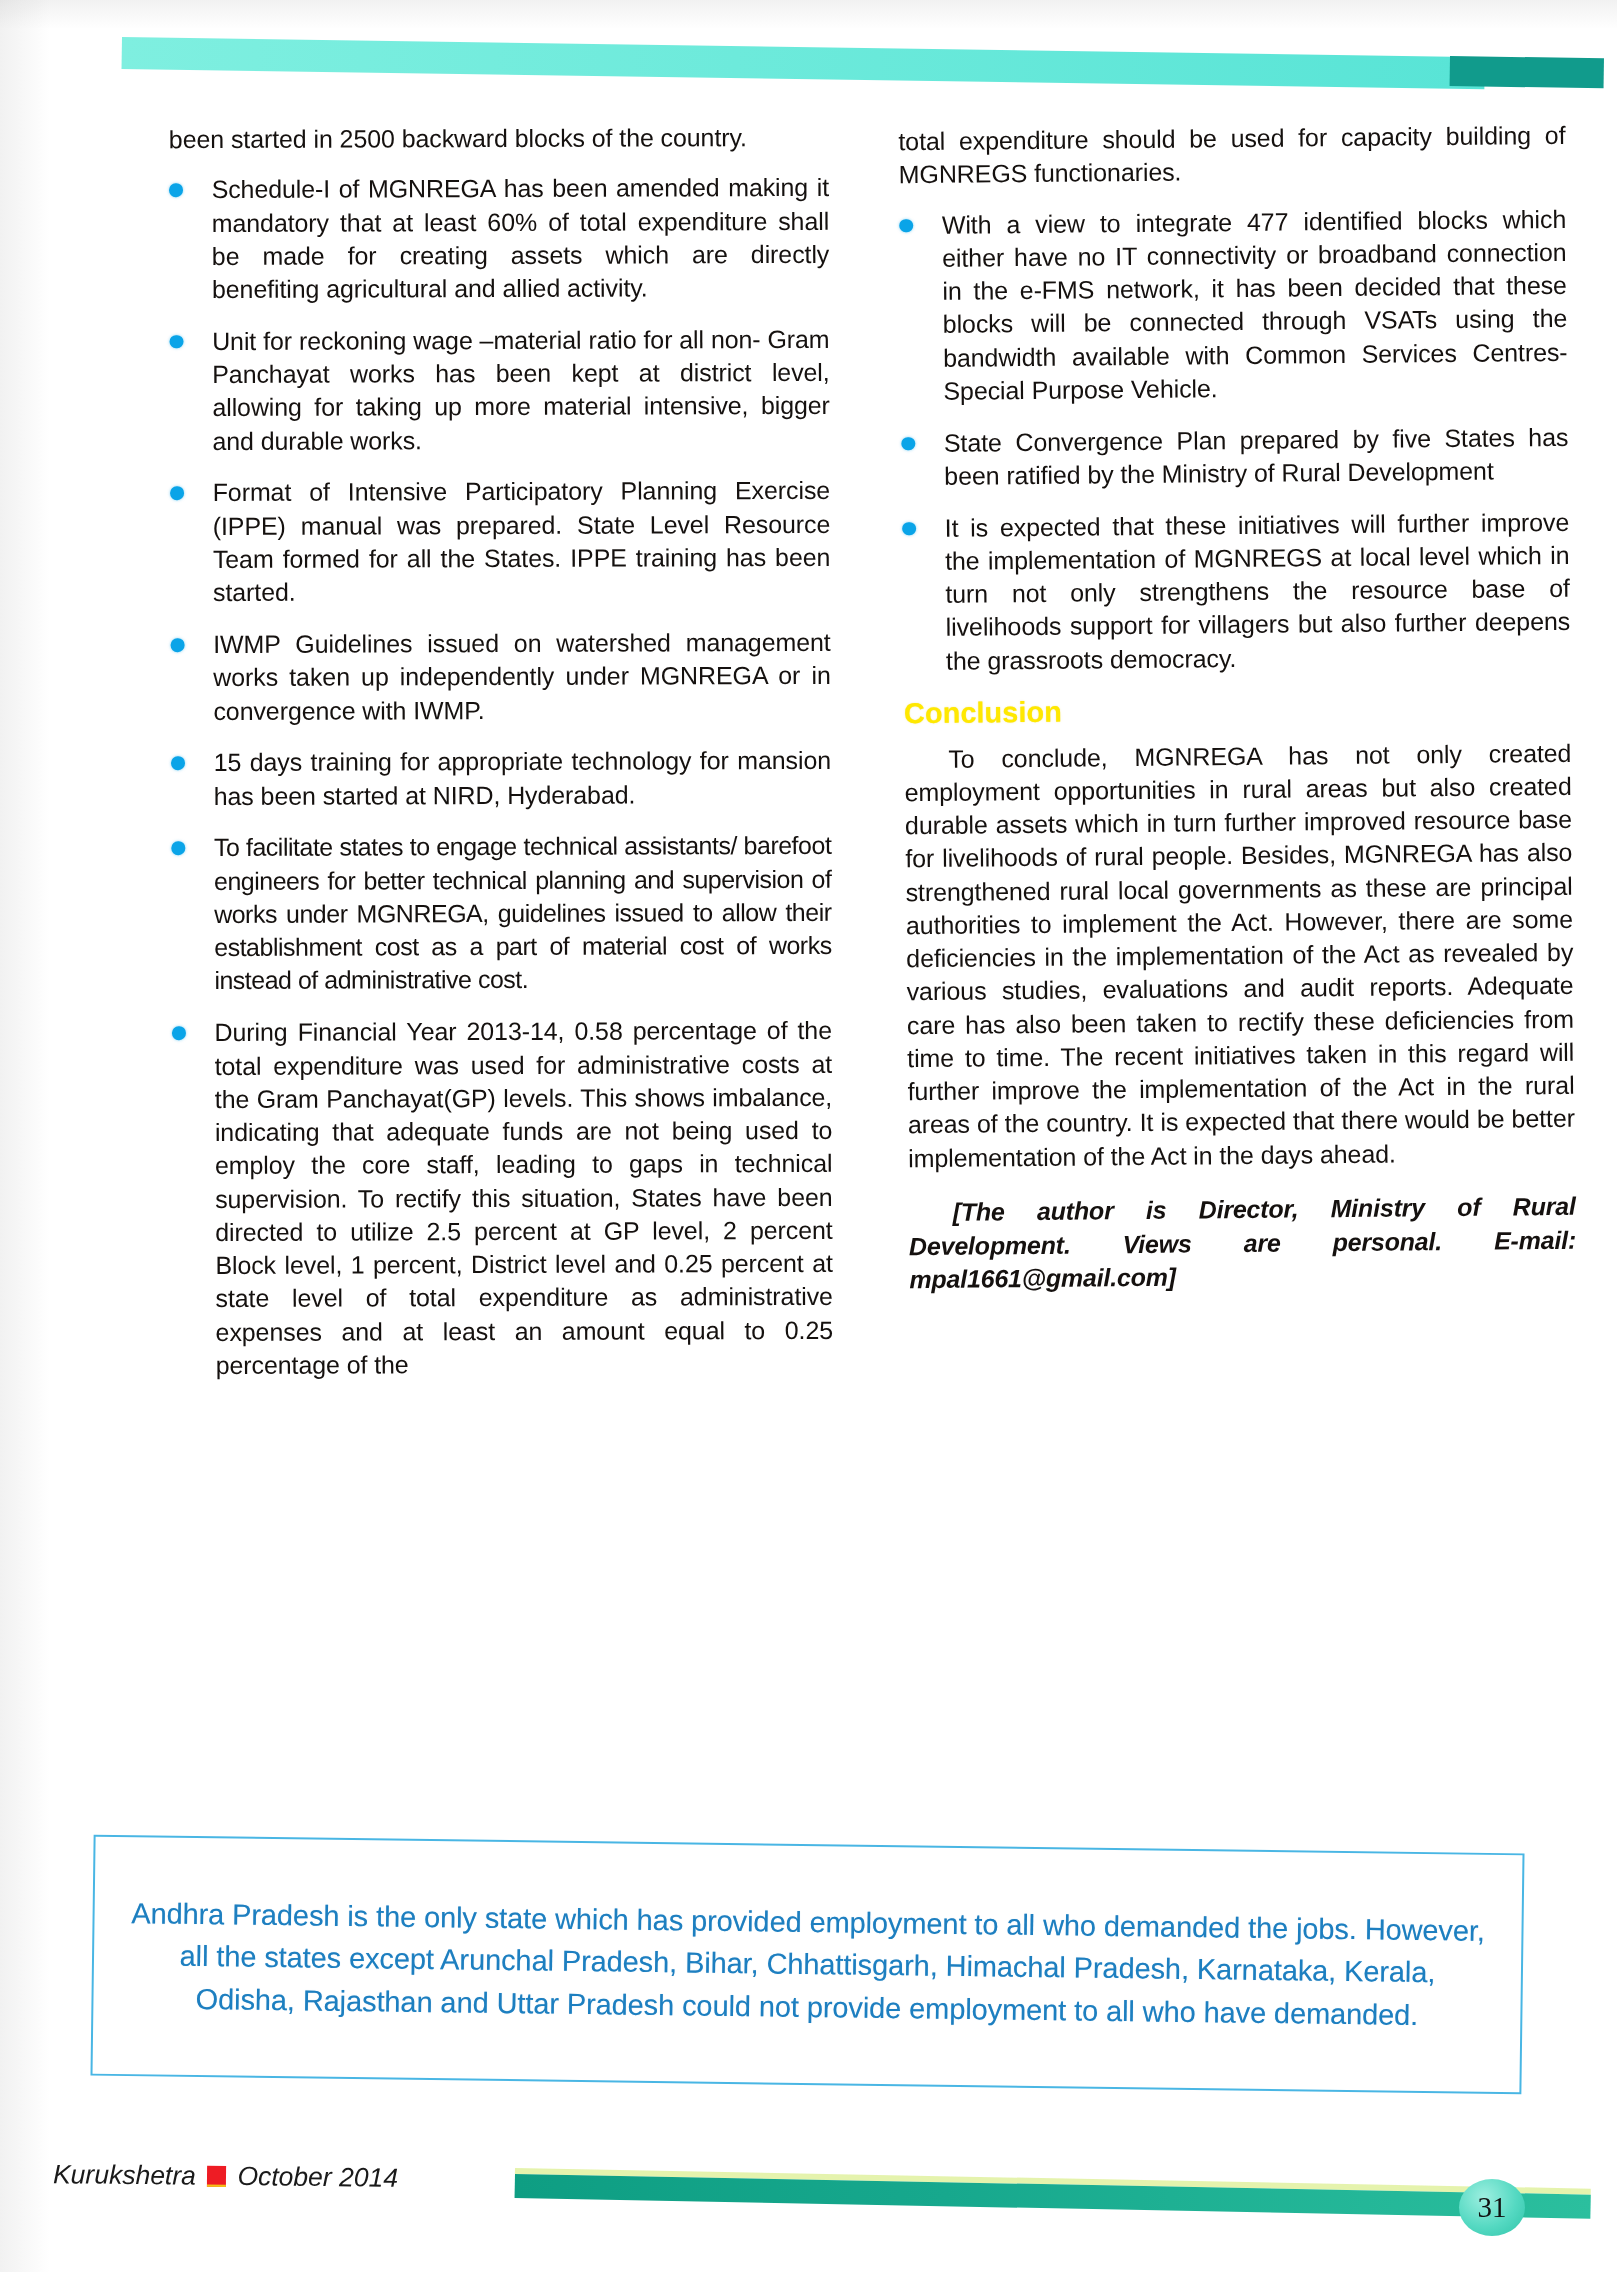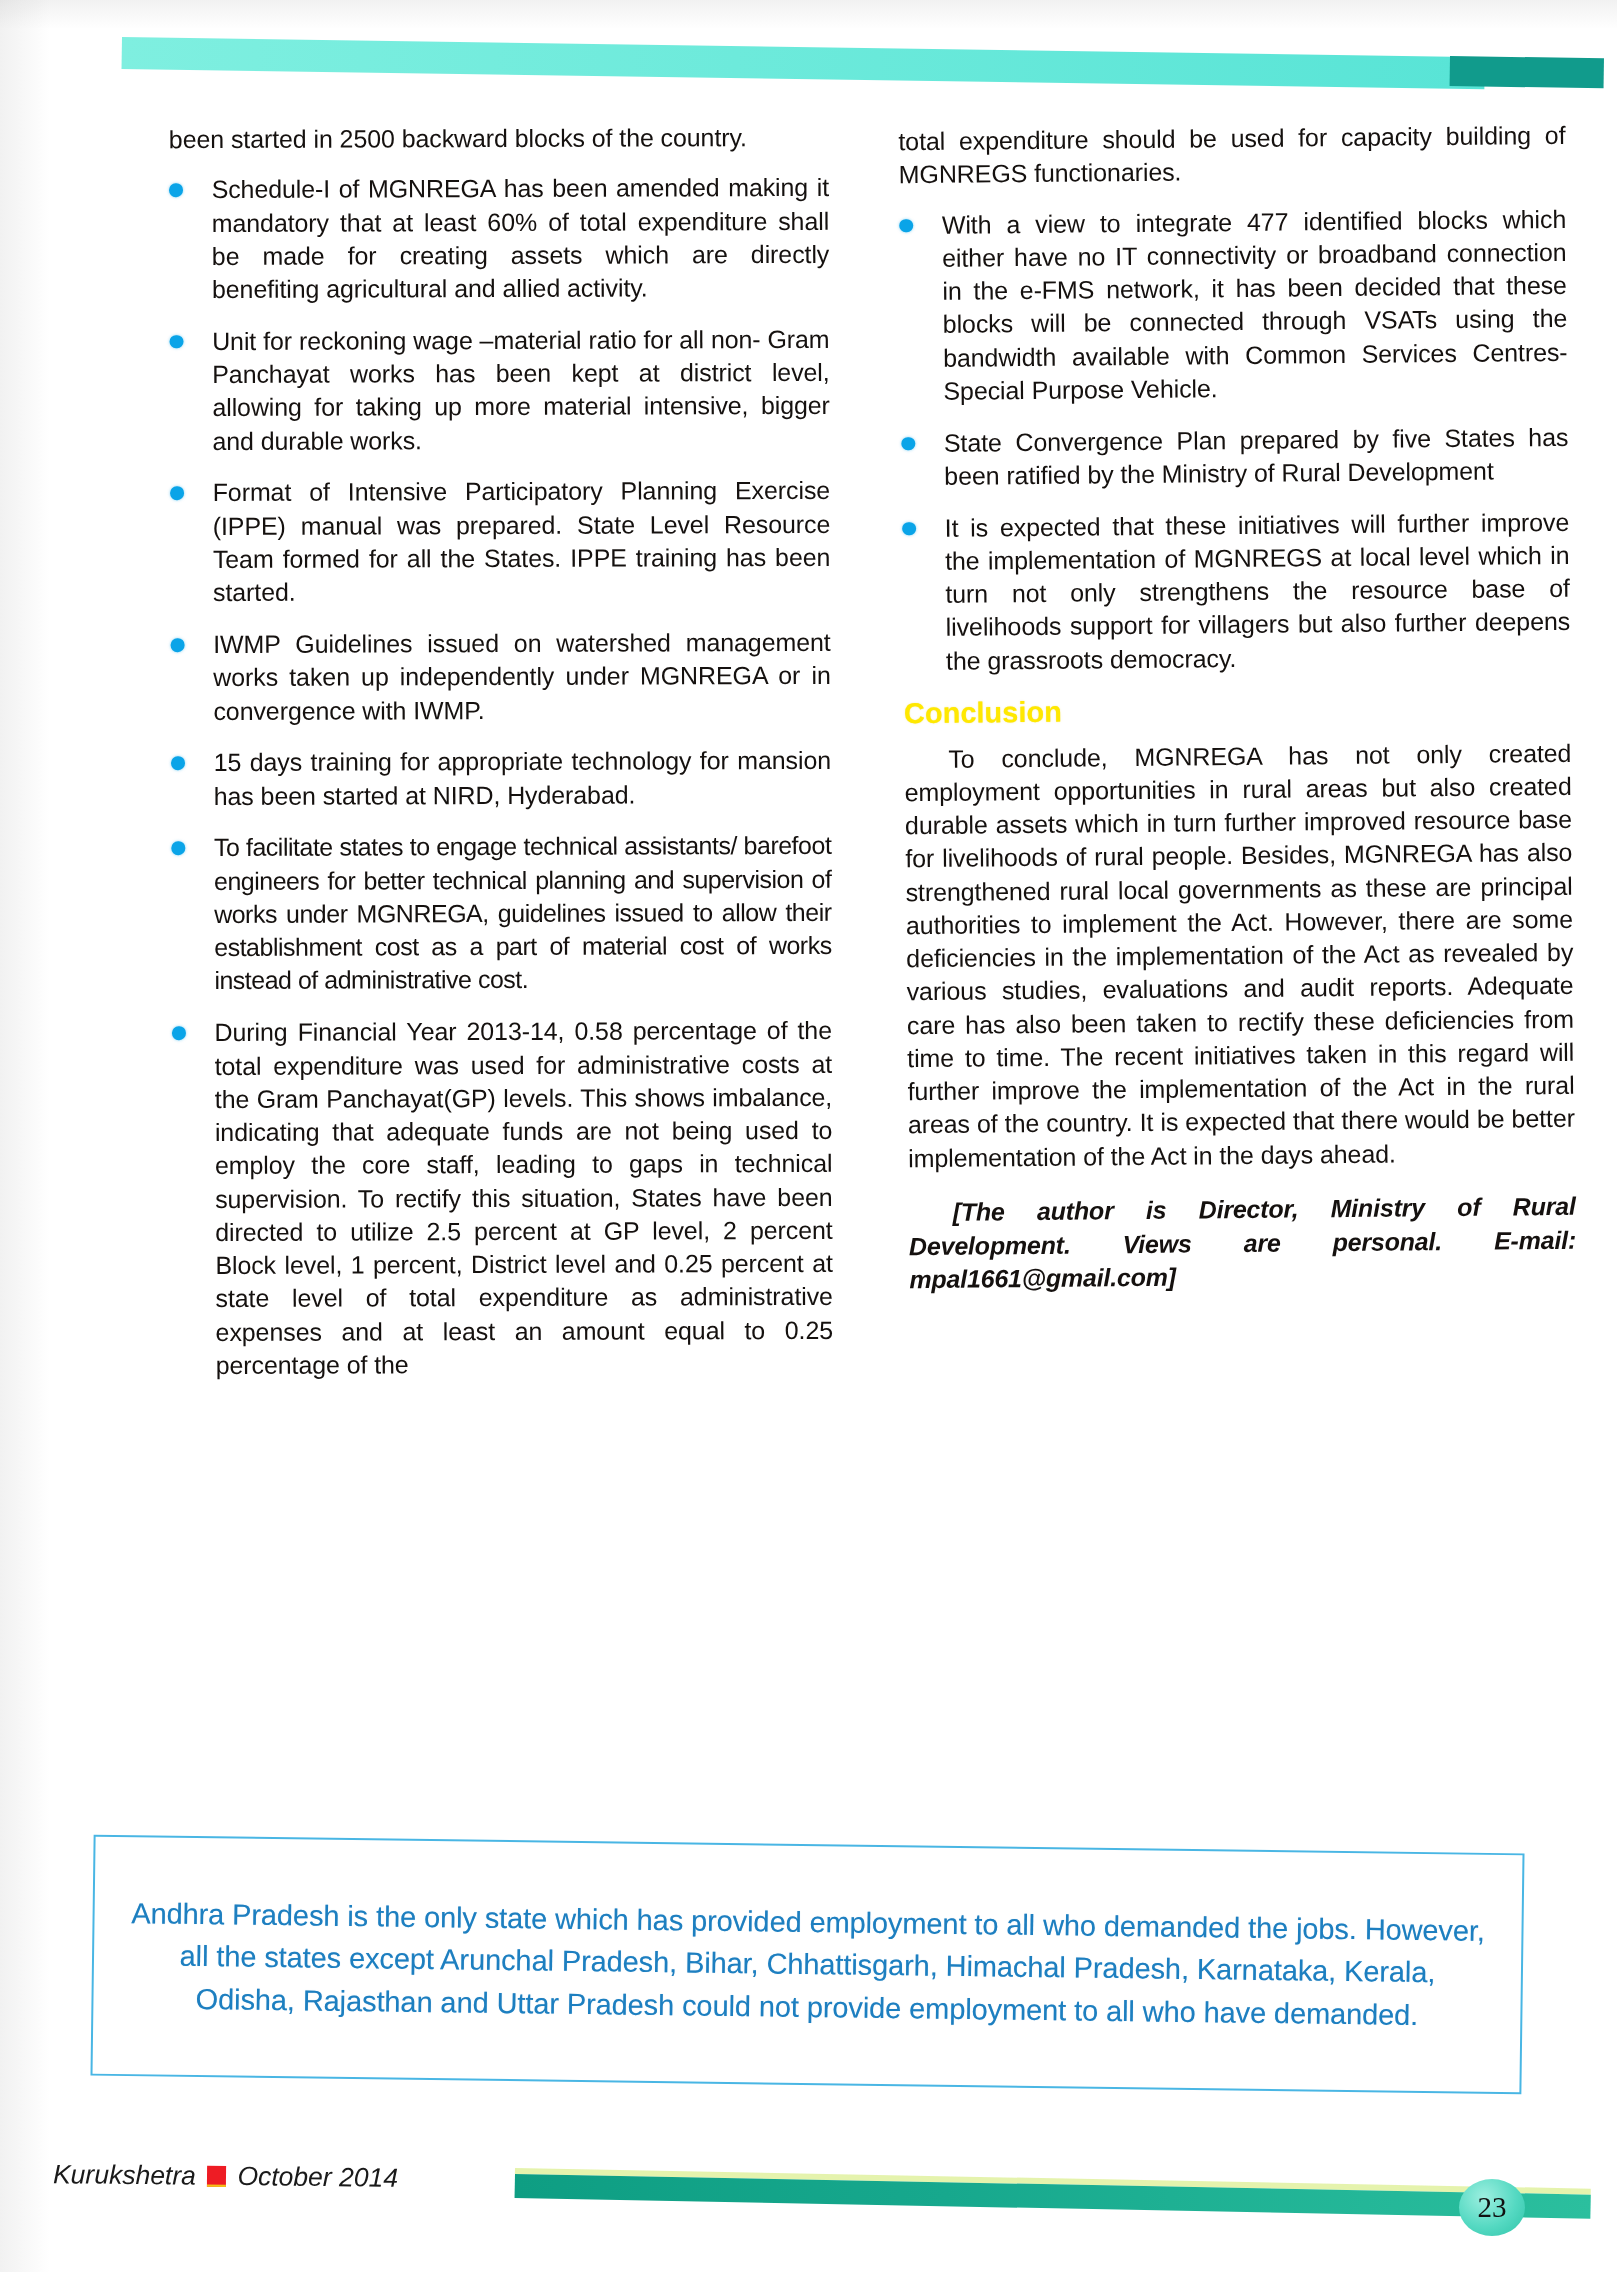--- a/index.html
+++ b/index.html
@@ -223,18 +223,18 @@
   <div class="footer">
     <div class="footer-bar-hi"></div>
     <div class="footer-bar"></div>
     <div class="footer-text">
       <span>Kurukshetra</span>
       <span class="red-square"></span>
       <span>October 2014</span>
     </div>
   </div>
 
-  <div class="page-badge">23</div>
+  <div class="page-badge">31</div>
 
   <div class="scan-shadow-left"></div>
   <div class="scan-shadow-top"></div>
 </div>
 
 
 </body></html>

